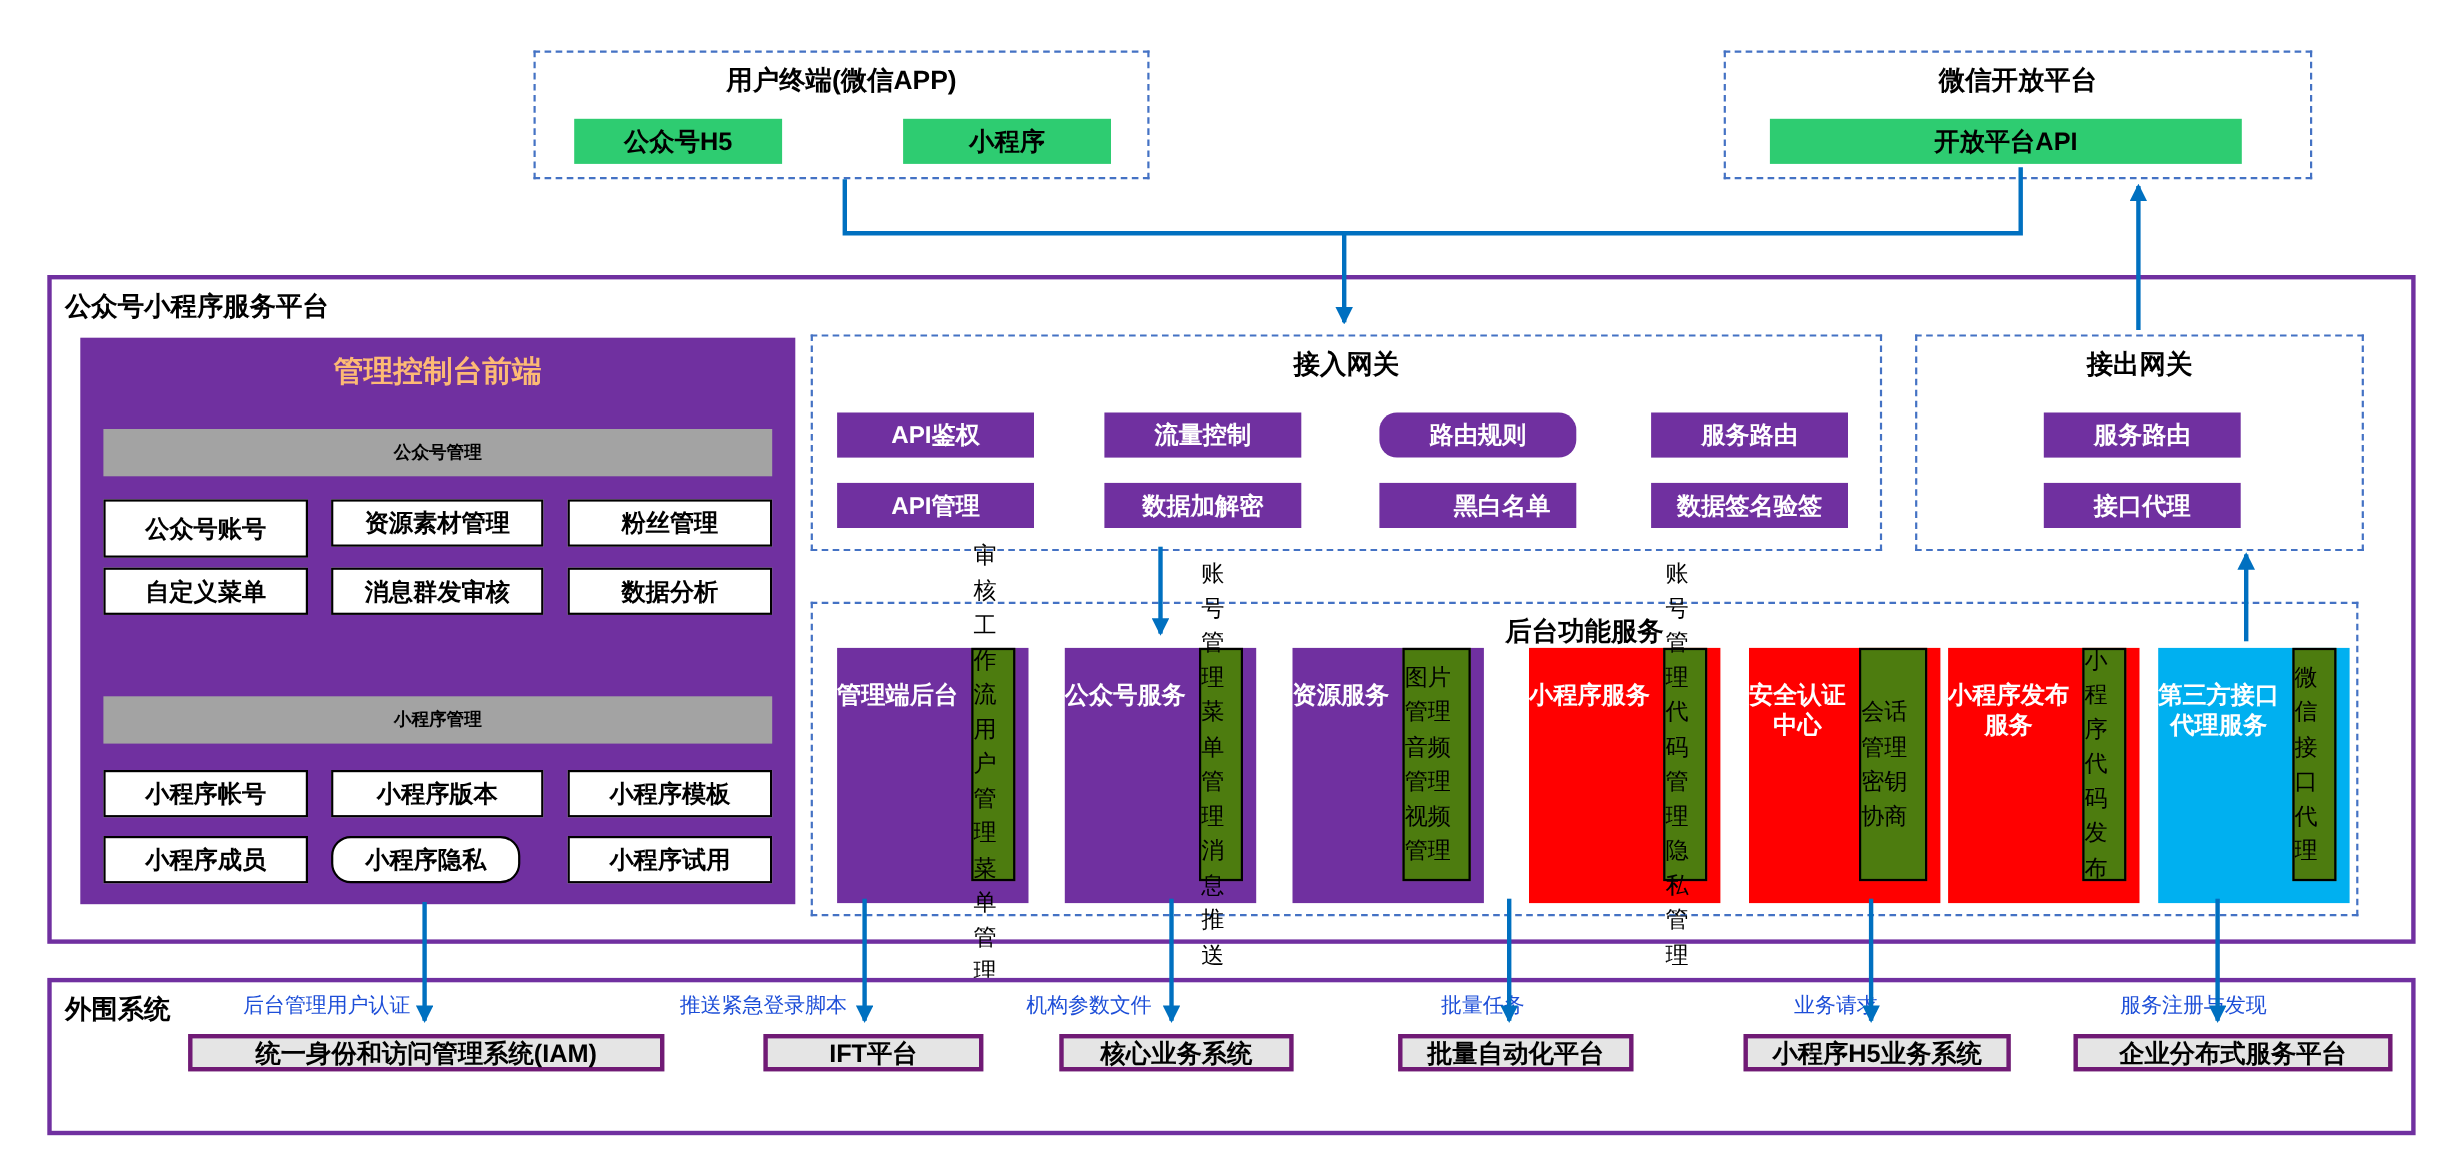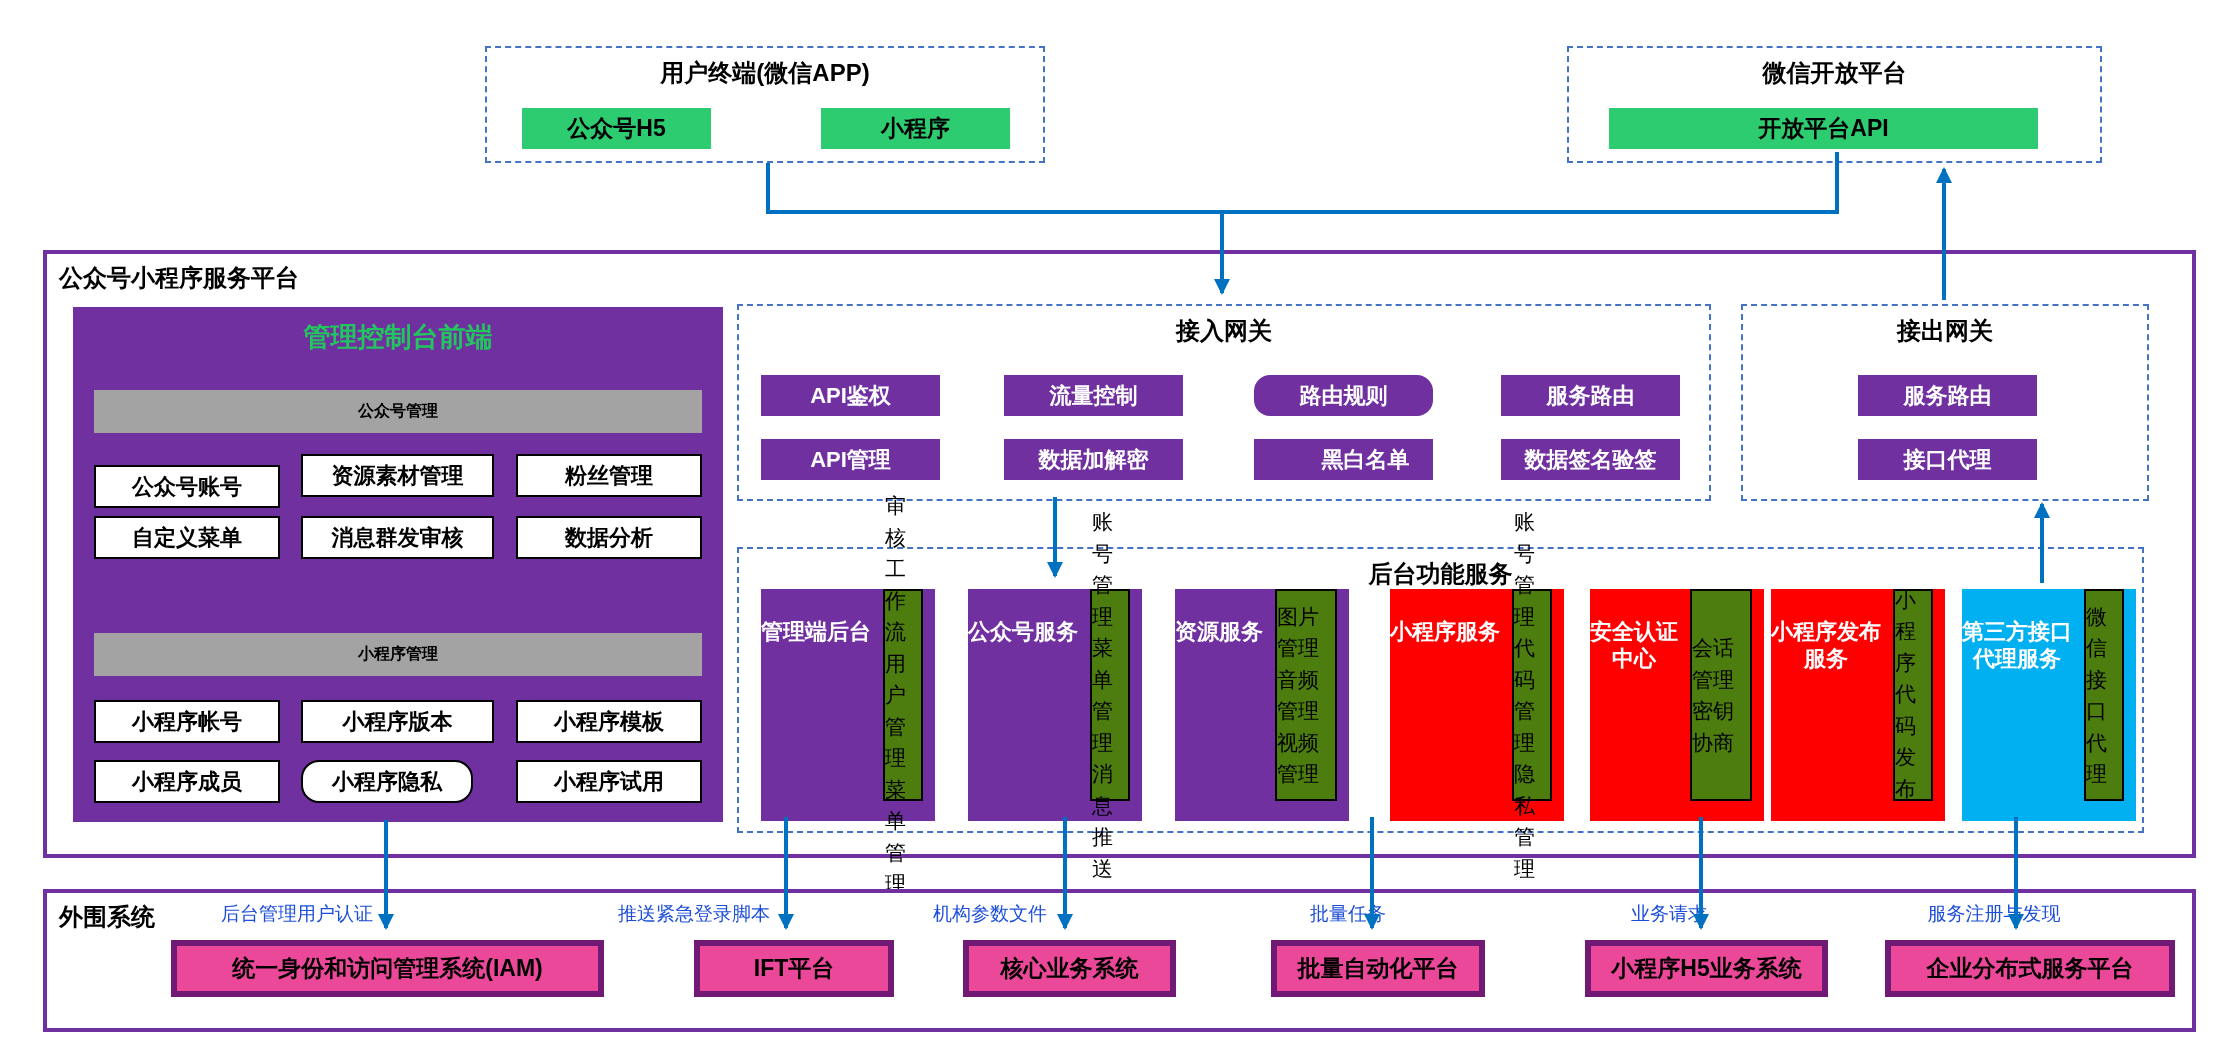--- a/index.html
+++ b/index.html
@@ -10,42 +10,42 @@
   .dashed-box { position:absolute; border:2px dashed #4472C4; background:#fff; }
   .group-title { text-align:center; font-weight:bold; font-size:24px; padding-top:9px; color:#000; }
 
   .green-box { position:absolute; background:#2ECC71; color:#000; font-weight:bold; font-size:23px;
                display:flex; align-items:center; justify-content:center; }
 
   .big-frame { position:absolute; border:4px solid #7030A0; background:#fff; }
   .frame-label { position:absolute; left:12px; top:8px; font-weight:bold; font-size:24px; color:#000; white-space:nowrap; }
 
   .console { position:absolute; background:#7030A0; }
-  .console-title { position:absolute; left:0; top:12px; width:100%; text-align:center; color:#22c55e;
+  .console-title { position:absolute; left:0; top:12px; width:100%; text-align:center; color:#fdba74;
                    font-weight:bold; font-size:27px; }
   .subheader { position:absolute; background:#a3a3a3; color:#000; font-weight:bold; font-size:16px;
                display:flex; align-items:center; justify-content:center; }
   .white-box { position:absolute; background:#fff; border:2px solid #000; color:#000; font-weight:bold;
                font-size:22px; display:flex; align-items:center; justify-content:center; white-space:nowrap; }
 
   .purple-chip { position:absolute; background:#7030A0; color:#fff; font-weight:bold; font-size:22px;
                  display:flex; align-items:center; justify-content:center; white-space:nowrap; }
 
   .backend-col { position:absolute; top:40px; width:174px; height:232px; display:flex; flex-direction:row; }
   .backend-col.c-purple { background:#7030A0; }
   .backend-col.c-red    { background:#FF0000; }
   .backend-col.c-cyan   { background:#00B0F0; }
   .col-title { color:#fff; font-weight:bold; font-size:22px; text-align:center; white-space:pre-line;
                line-height:1.25; height:86px; display:flex; align-items:center; justify-content:center; }
   .backend-col.tall-title .col-title { height:112px; }
   .col-body { flex:1; margin:0 12px 20px; background:#4d7c0f; border:2px solid #000; display:flex;
               flex-direction:column; align-items:center; justify-content:center; font-size:21px;
               line-height:1.5; color:#000; }
 
-  .orange-box { position:absolute; top:47px; height:57px; background:#ec4899; border:6px solid #701a75;
+  .orange-box { position:absolute; top:47px; height:34px; background:#e5e5e5; border:4px solid #701a75;
                 color:#000; font-weight:bold; font-size:23px; display:flex; align-items:center;
                 justify-content:center; white-space:nowrap; }
   .conn-label { position:absolute; top:8px; transform:translateX(-50%); font-size:19px; color:#1d4ed8; white-space:nowrap; }
 
   svg.arrows { position:absolute; left:0; top:0; z-index:5; pointer-events:none; }
 </style>
 </head>
 <body>
 
 <div class="canvas">
@@ -61,21 +61,21 @@
     <div class="green-box" style="left:40px; top:60px; width:429px; height:41px;">开放平台API</div>
   </div>
 
   <div class="big-frame" style="left:43px; top:250px; width:2153px; height:608px;">
     <div class="frame-label">公众号小程序服务平台</div>
 
     <div class="console" style="left:26px; top:53px; width:650px; height:515px;">
       <div class="console-title">管理控制台前端</div>
 
       <div class="subheader" style="left:21px; top:83px; width:608px; height:43px;">公众号管理</div>
-      <div class="white-box" style="left:21px; top:147px; width:186px; height:43px;margin-top:11px;">公众号账号</div>
+      <div class="white-box" style="left:21px; top:147px; width:186px; height:53px;">公众号账号</div>
       <div class="white-box" style="left:228px; top:147px; width:193px; height:43px;">资源素材管理</div>
       <div class="white-box" style="left:443px; top:147px; width:186px; height:43px;">粉丝管理</div>
       <div class="white-box" style="left:21px; top:209px; width:186px; height:43px;">自定义菜单</div>
       <div class="white-box" style="left:228px; top:209px; width:193px; height:43px;">消息群发审核</div>
       <div class="white-box" style="left:443px; top:209px; width:186px; height:43px;">数据分析</div>
 
       <div class="subheader" style="left:21px; top:326px; width:608px; height:43px;">小程序管理</div>
       <div class="white-box" style="left:21px; top:393px; width:186px; height:43px;">小程序帐号</div>
       <div class="white-box" style="left:228px; top:393px; width:193px; height:43px;">小程序版本</div>
       <div class="white-box" style="left:443px; top:393px; width:186px; height:43px;">小程序模板</div>

